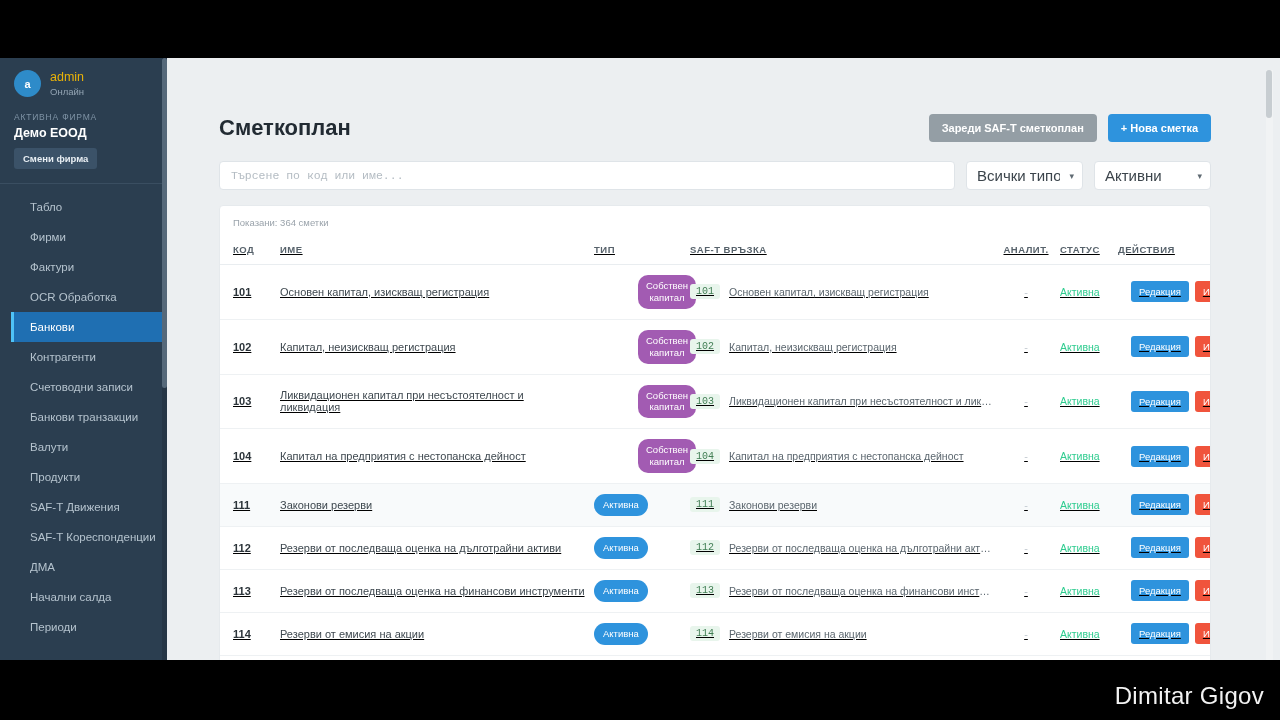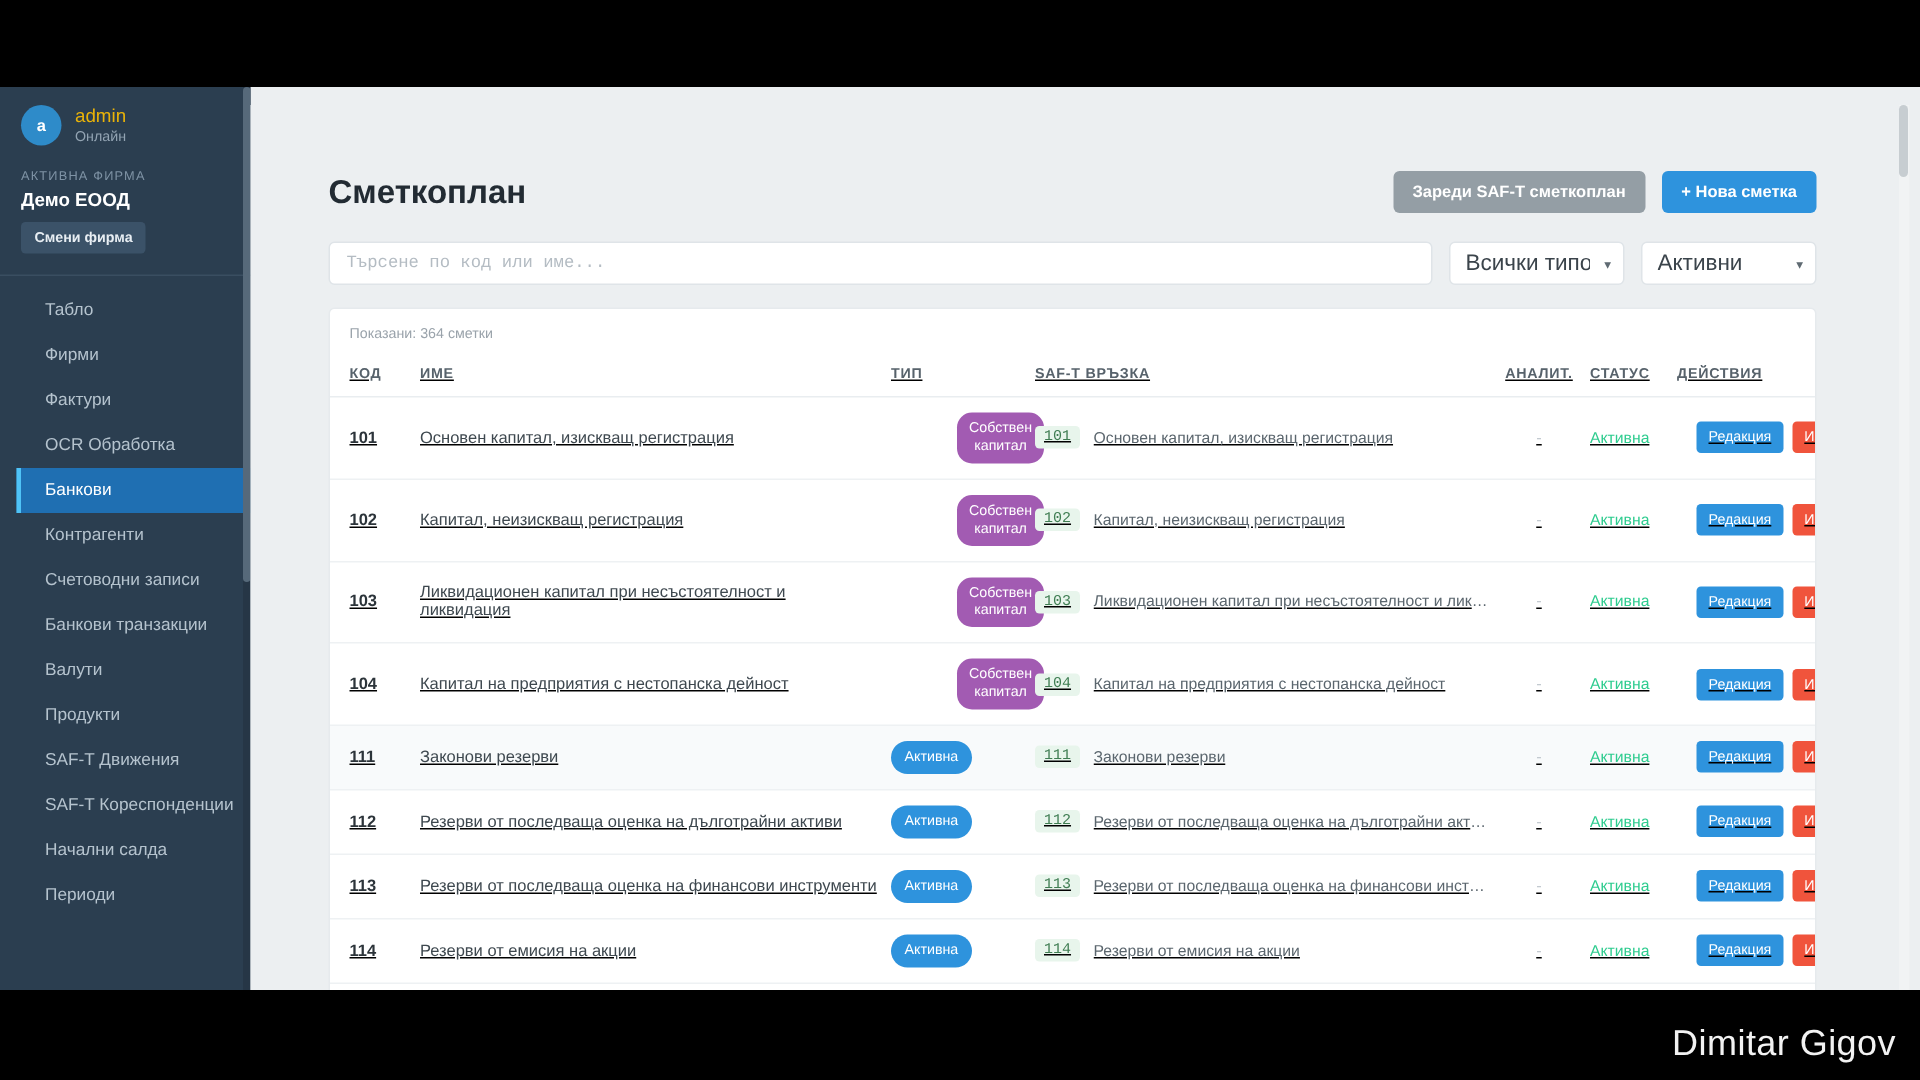--- a/index.html
+++ b/index.html
@@ -243,20 +243,21 @@
         <div class="sb-item">Фактури</div>
         <div class="sb-item">OCR Обработка</div>
         <div class="sb-item active">Банкови</div>
         <div class="sb-item">Контрагенти</div>
         <div class="sb-item">Счетоводни записи</div>
         <div class="sb-item">Банкови транзакции</div>
         <div class="sb-item">Валути</div>
         <div class="sb-item">Продукти</div>
         <div class="sb-item">SAF-T Движения</div>
         <div class="sb-item">SAF-T Кореспонденции</div>
+        <div class="sb-item">ДМА</div>
         <div class="sb-item">Начални салда</div>
         <div class="sb-item">Периоди</div>
       </div>
 
     <div id="sb-scroll-track">
       <div id="sb-scroll-thumb"></div>
     </div>
   </nav>
 
   <main id="main">

